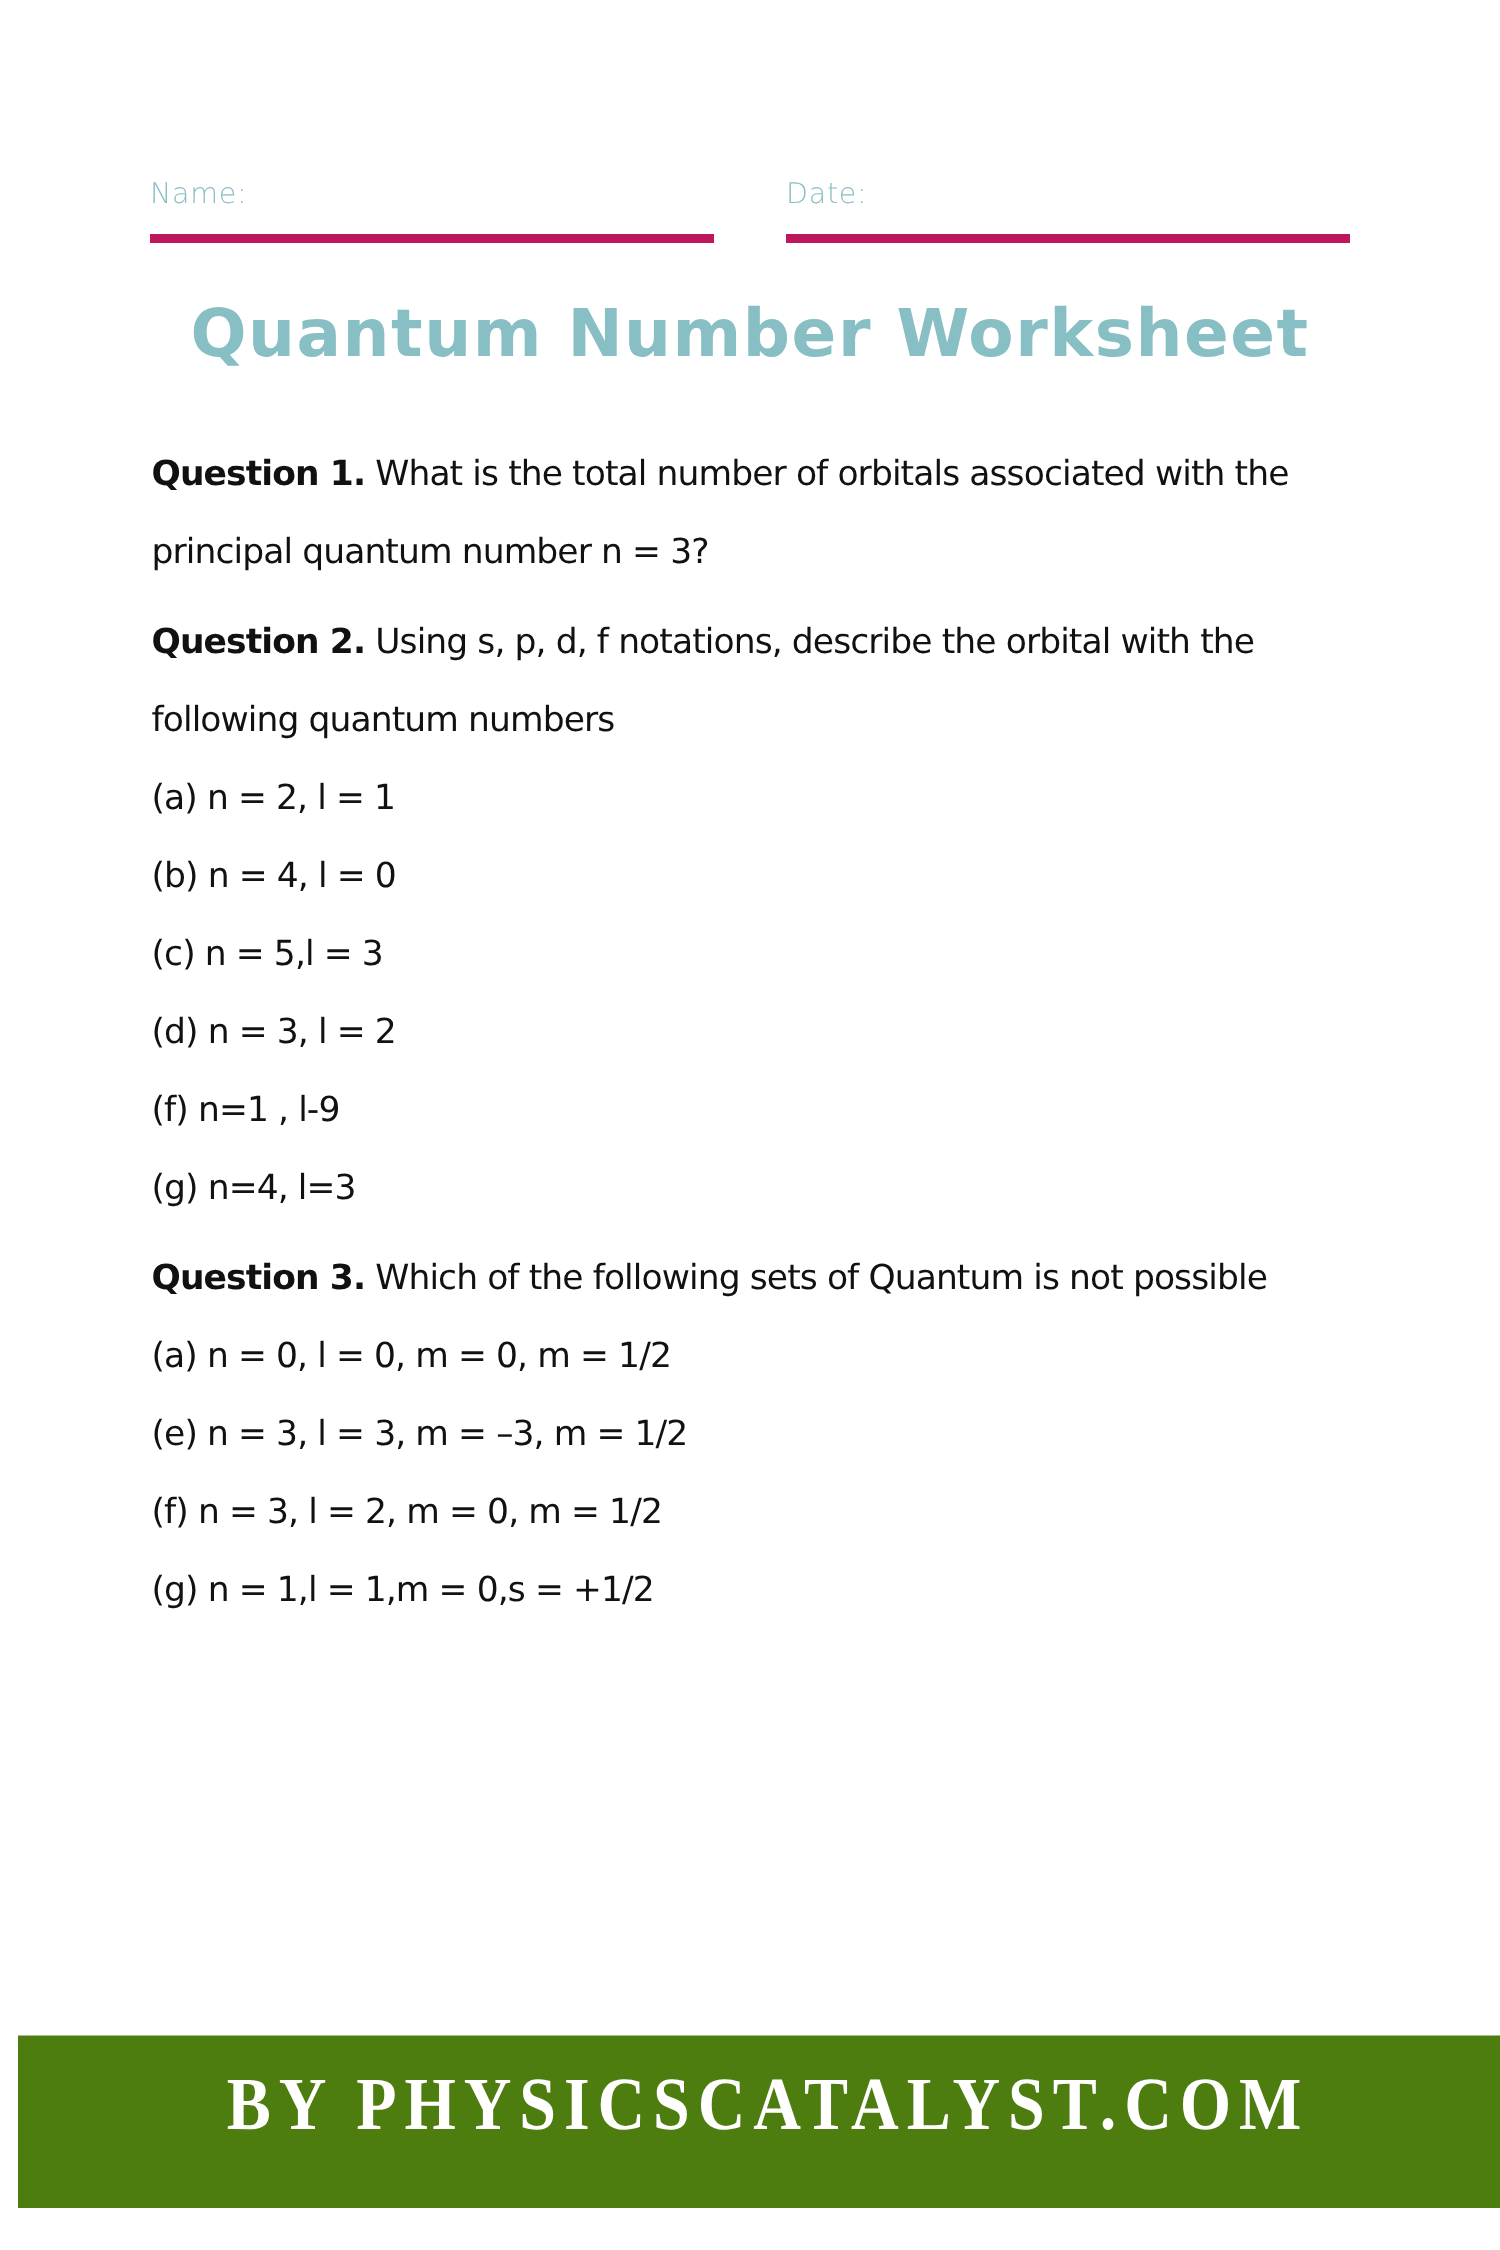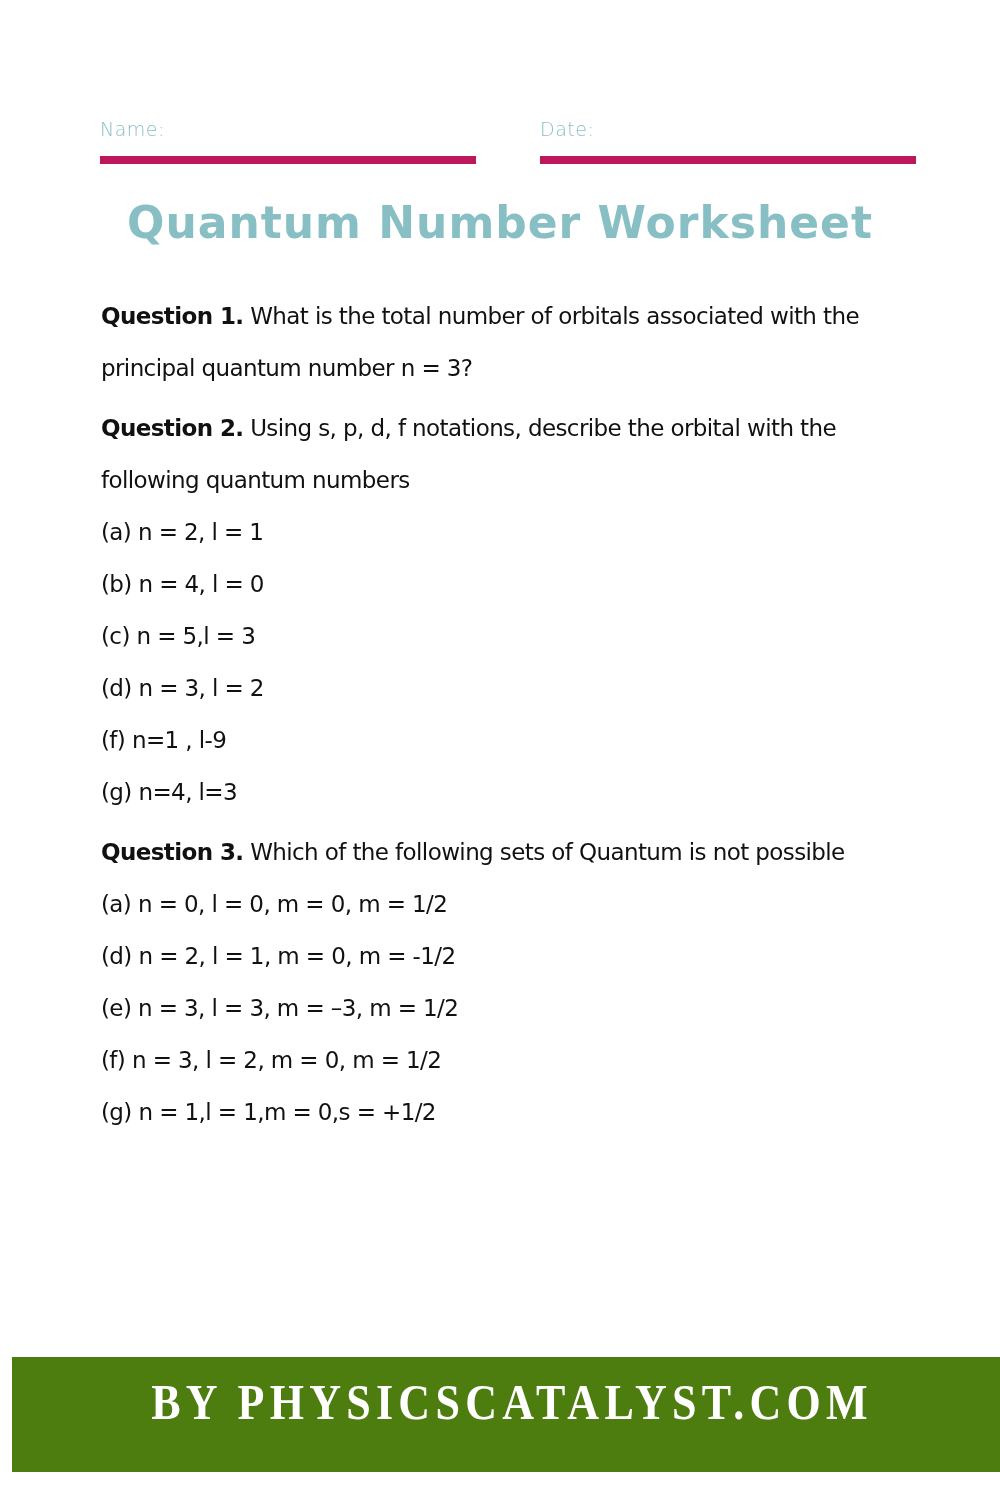--- a/index.html
+++ b/index.html
@@ -12,31 +12,31 @@
       height: 1500px;
       position: relative;
       overflow: hidden;
       font-family: "Liberation Sans", sans-serif;
       color: #111111;
     }
     .field {
       position: absolute;
       top: 118px;
       height: 38px;
-      border-bottom: 8px solid #be185d;
+      border-bottom: 6px solid #be185d;
     }
     .field-label {
       font-family: "DejaVu Sans", sans-serif;
       font-size: 19px;
       color: #88bfc4;
       letter-spacing: 0.5px;
       font-weight: 300;
     }
     #name-field { left: 100px; width: 376px; }
-    #date-field { left: 540px; width: 376px; }
+    #date-field { left: 524px; width: 376px; }
 
     .title {
       position: absolute;
       top: 183px;
       left: 0;
       width: 1000px;
       text-align: center;
       font-family: "DejaVu Sans", sans-serif;
       font-weight: bold;
       font-size: 44px;
@@ -116,21 +116,20 @@
     <span class="option">(b) n = 4, l = 0</span>
     <span class="option">(c) n = 5,l = 3</span>
     <span class="option">(d) n = 3, l = 2</span>
     <span class="option">(f) n=1 , l-9</span>
     <span class="option">(g) n=4, l=3</span>
   </div>
 
   <div class="question">
     <span class="q-head">Question 3.</span><span> Which of the following sets of Quantum is not possible</span>
     <span class="option">(a) n = 0, l = 0, m = 0, m = 1/2</span>
-    <span class="option">(d) n = 2, l = 1, m = 0, m = -1/2</span>
     <span class="option">(e) n = 3, l = 3, m = –3, m = 1/2</span>
     <span class="option">(f) n = 3, l = 2, m = 0, m = 1/2</span>
     <span class="option">(g) n = 1,l = 1,m = 0,s = +1/2</span>
   </div>
 </div>
 
 <div class="banner">
   <div class="banner-text">BY PHYSICSCATALYST.COM</div>
 </div>
 

